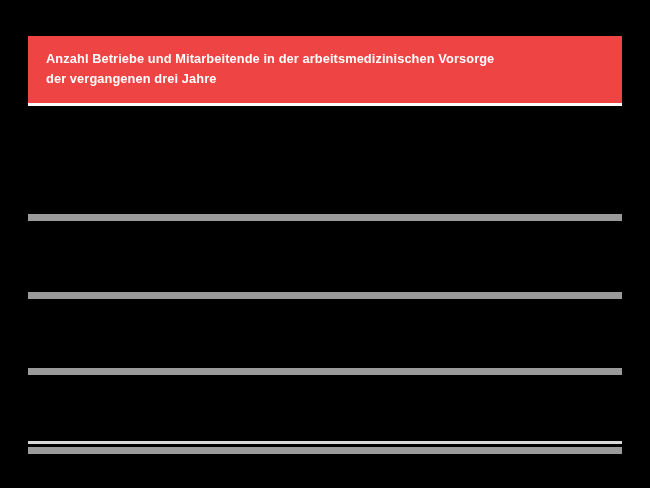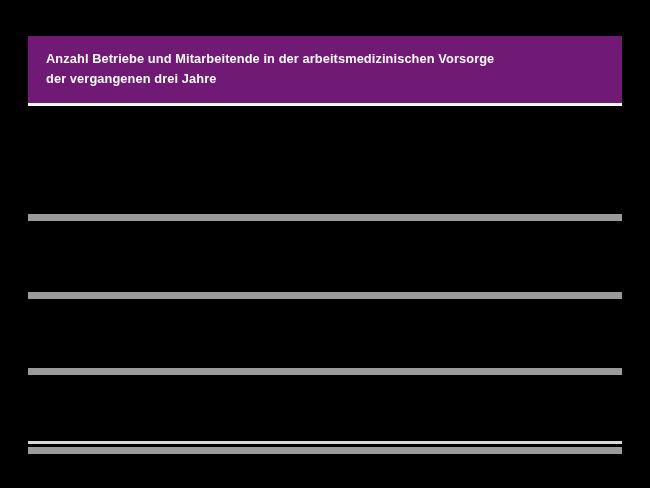--- a/index.html
+++ b/index.html
@@ -18,21 +18,21 @@
     width: 650px;
     height: 488px;
     background: #000000;
   }
   .title-band {
     position: absolute;
     left: 28px;
     top: 36px;
     width: 594px;
     height: 70px;
-    background: #701a75;
+    background: #ef4444;
     box-sizing: border-box;
     padding: 13px 0 0 18px;
     border-bottom: 3px solid #ffffff;
   }
   .title-text {
     color: #ffffff;
     font-size: 12.8px;
     font-weight: bold;
     line-height: 1.55;
     letter-spacing: 0.1px;

